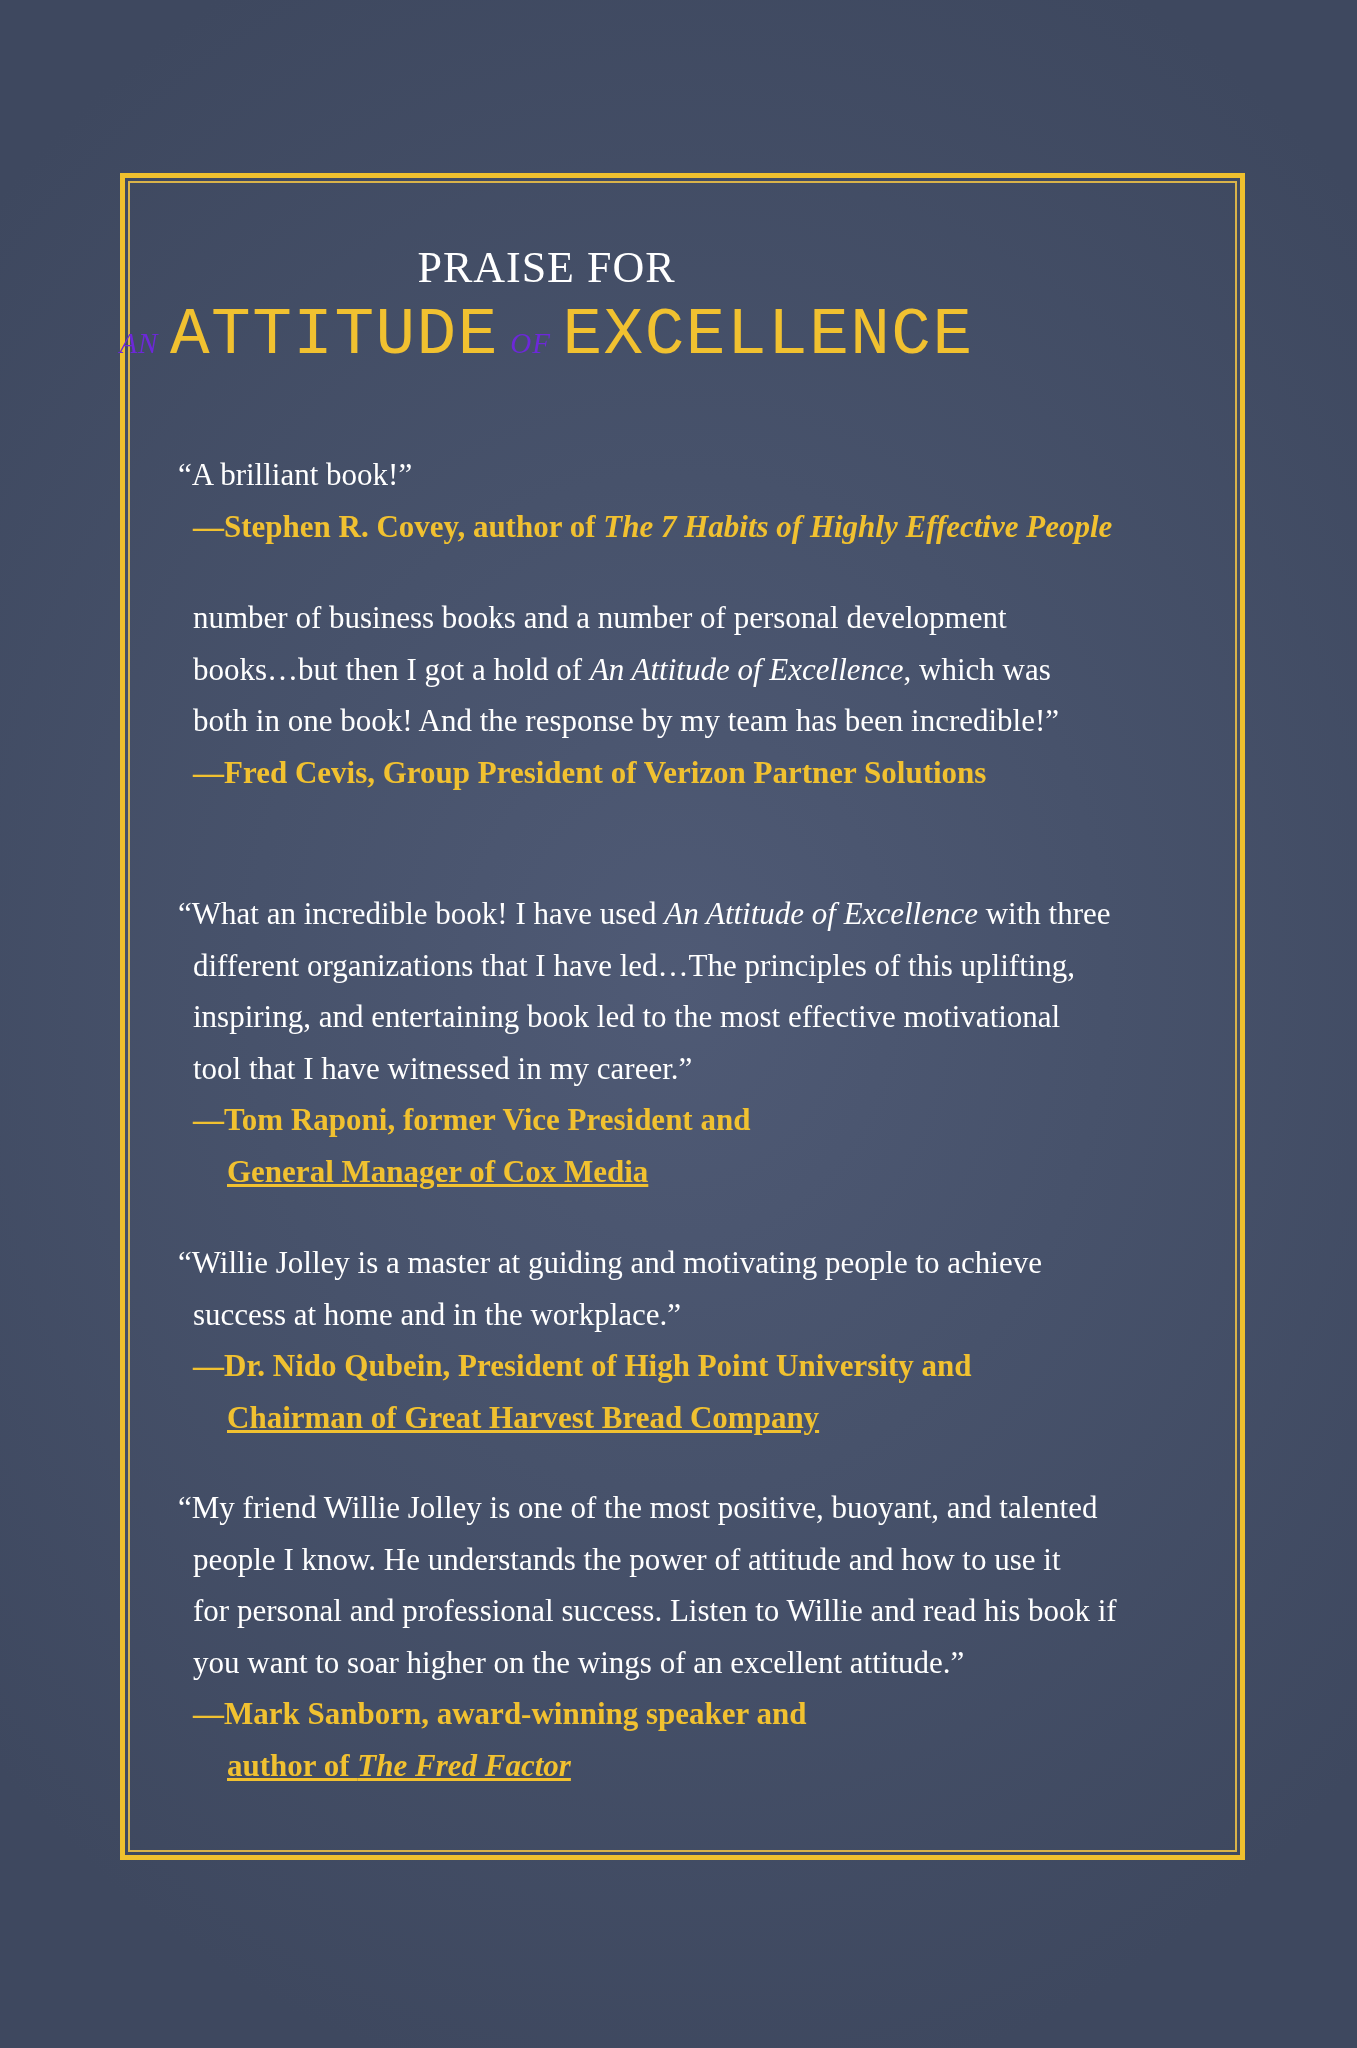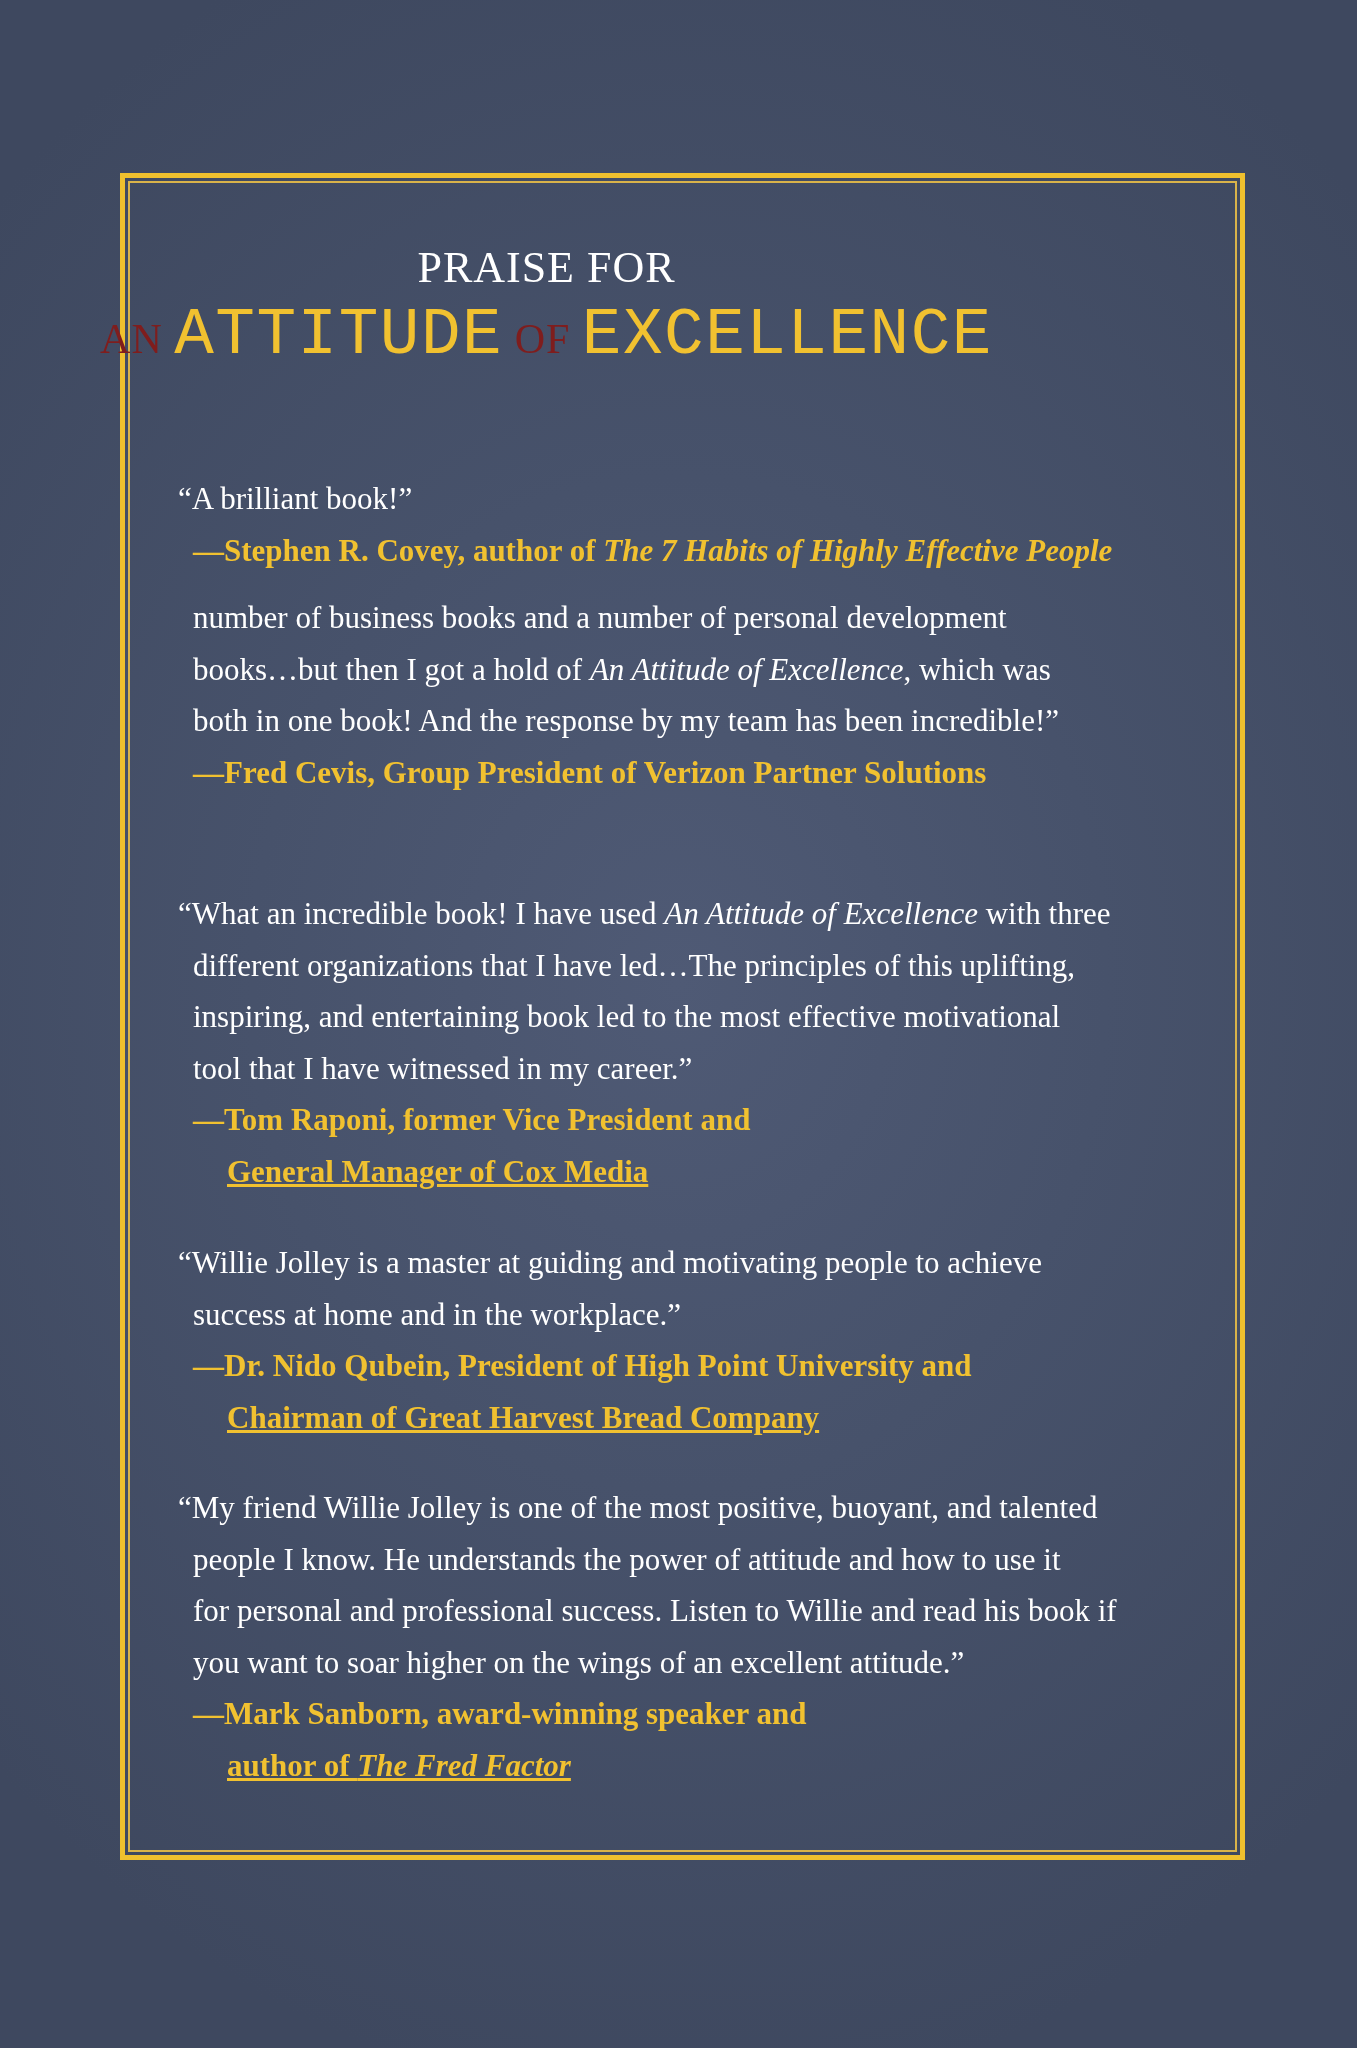--- a/index.html
+++ b/index.html
@@ -16,21 +16,21 @@
   .frame-inner {
     position:absolute; left:128px; top:181px; width:1109px; height:1671px;
     box-sizing:border-box; border:2px solid #d9b34a;
   }
   .heading {
     position:absolute; left:0; width:1093px; text-align:center; letter-spacing:1px;
   }
   .h1 { top:238px; font-size:44px; line-height:60px; color:#ffffff; }
   .h2 { top:298px; font-size:42px; line-height:76px; color:#ffffff; }
   .h2 .big { font-size:66px; color:#f1c130; letter-spacing:1.5px;font-family:Liberation Mono, monospace; }
-  .h2 .small { font-size:42px; color:#7f1d1d; }
+  .h2 .small { font-size:29px; color:#6d28d9;font-style:italic; }
 
   .quote {
     position:absolute; left:178px; width:1020px;
     font-size:31px; line-height:51.5px; color:#ffffff;
   }
   .quote .qline { display:block; white-space:nowrap; }
   .quote .qline.indent { padding-left:15px; }
   .quote .attr {
     display:block; white-space:nowrap; color:#f1c130; font-weight:bold;
     padding-left:15px;
@@ -45,21 +45,21 @@
 <div class="frame-inner"></div>
 
 <div class="heading h1">PRAISE FOR</div>
 <div class="heading h2">
   <span class="small">AN</span>
   <span class="big">ATTITUDE</span>
   <span class="small">OF</span>
   <span class="big">EXCELLENCE</span>
 </div>
 
-<div class="quote" style="top:449px;margin-top:24px;">
+<div class="quote" style="top:449px;">
   <span class="qline">“A brilliant book!”</span>
   <span class="attr"><span>—Stephen R. Covey, author of </span><em>The 7 Habits of Highly Effective People</em></span>
 </div>
 
 <div class="quote" style="top:592px;">
   <span class="qline indent">number of business books and a number of personal development</span>
   <span class="qline indent"><span>books…but then I got a hold of </span><em>An Attitude of Excellence</em><span>, which was</span></span>
   <span class="qline indent">both in one book! And the response by my team has been incredible!”</span>
   <span class="attr">—Fred Cevis, Group President of Verizon Partner Solutions</span>
 </div>

